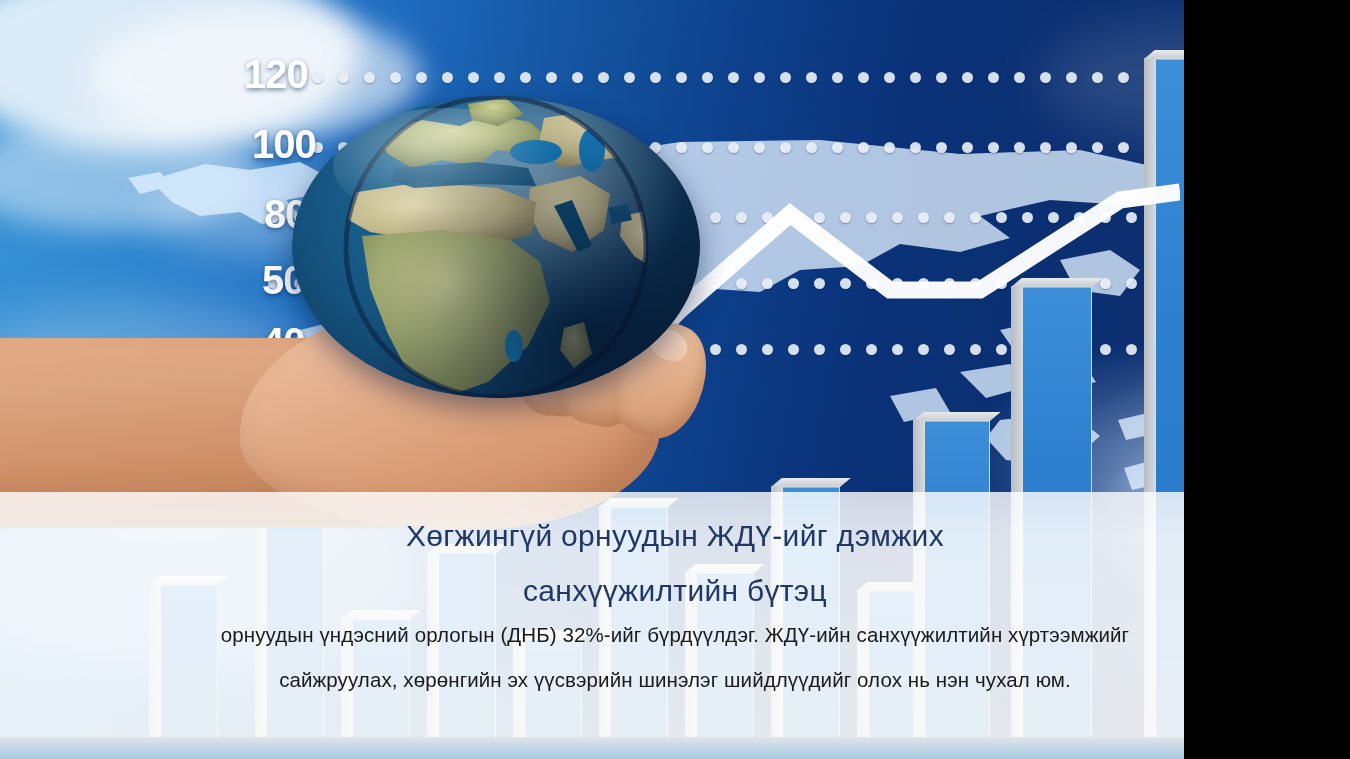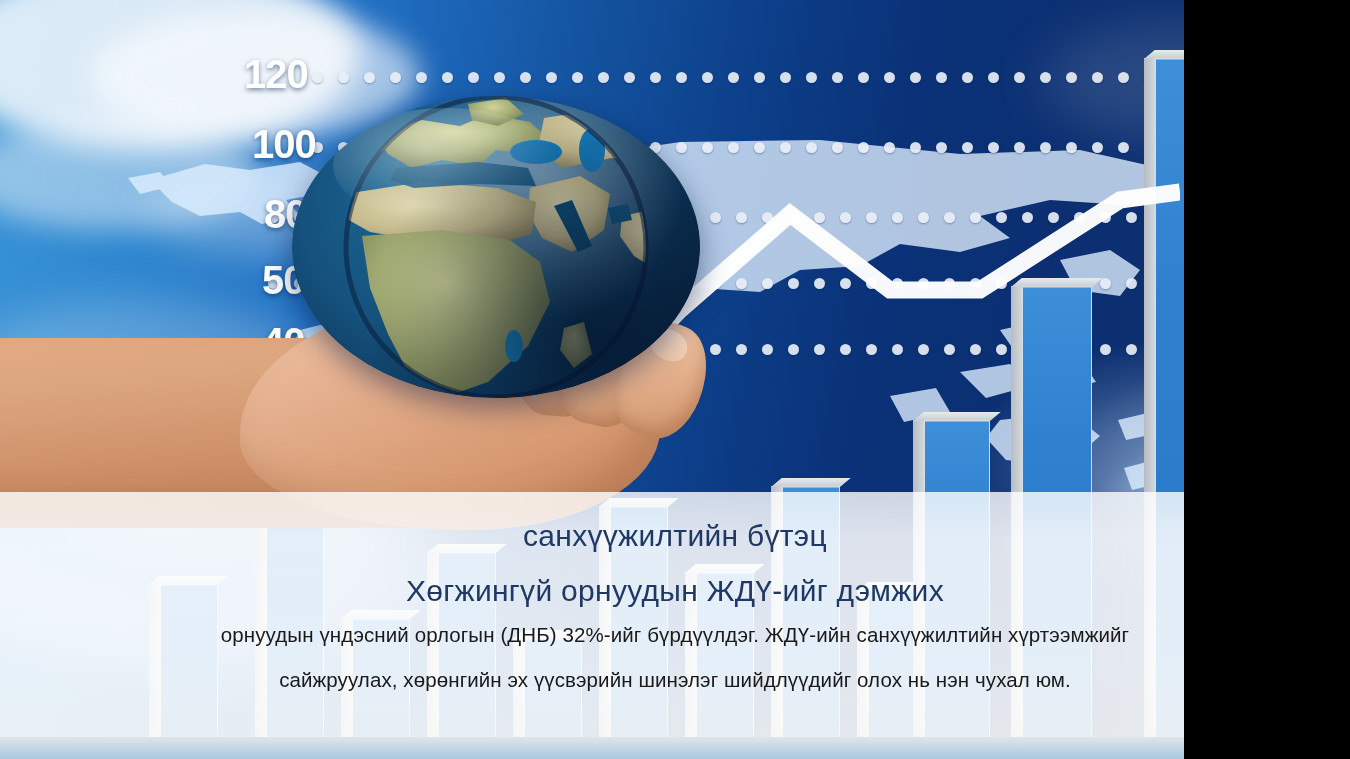--- a/index.html
+++ b/index.html
@@ -547,22 +547,22 @@
       </g>
       <circle cx="204" cy="151" r="150" fill="none" stroke="rgba(10,30,60,.55)" stroke-width="5"></circle>
     </svg>
     <div class="gloss"></div>
     <div class="shade"></div>
   </div>
 
   <div class="panel"></div>
 
   <div class="title">
+    <div>Хөгжингүй орнуудын ЖДҮ-ийг дэмжих</div>
     <div>санхүүжилтийн бүтэц</div>
-    <div>Хөгжингүй орнуудын ЖДҮ-ийг дэмжих</div>
   </div>
 
   <div class="body">
     <div>орнуудын үндэсний орлогын (ДНБ) 32%-ийг бүрдүүлдэг. ЖДҮ-ийн санхүүжилтийн хүртээмжийг</div>
     <div>сайжруулах, хөрөнгийн эх үүсвэрийн шинэлэг шийдлүүдийг олох нь нэн чухал юм.</div>
   </div>
 
   <div class="panel-bottom"></div>
 </div>
 

